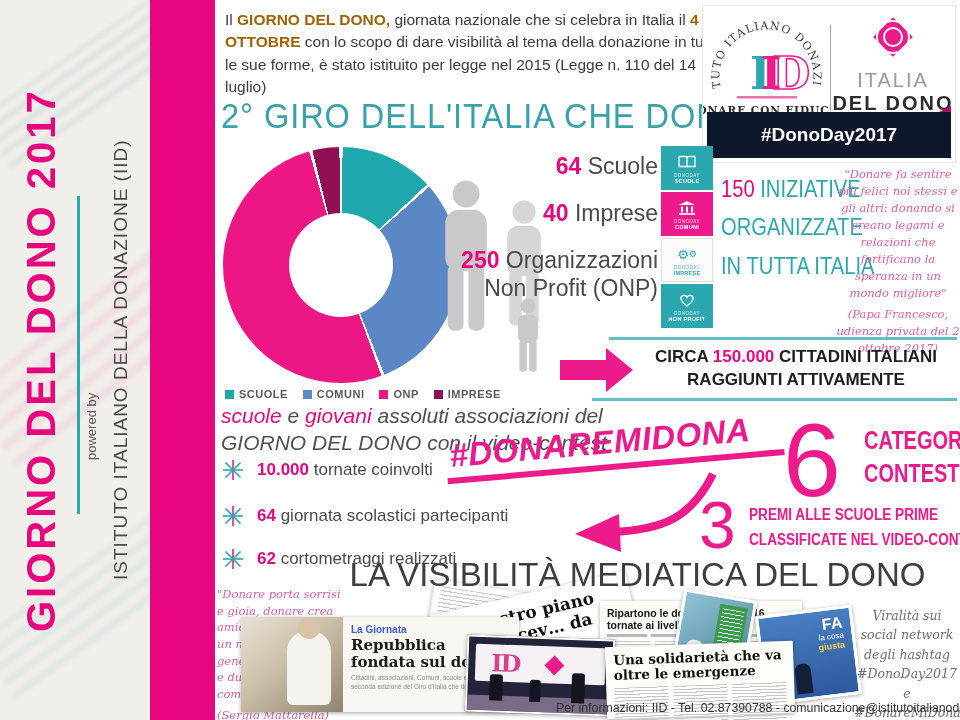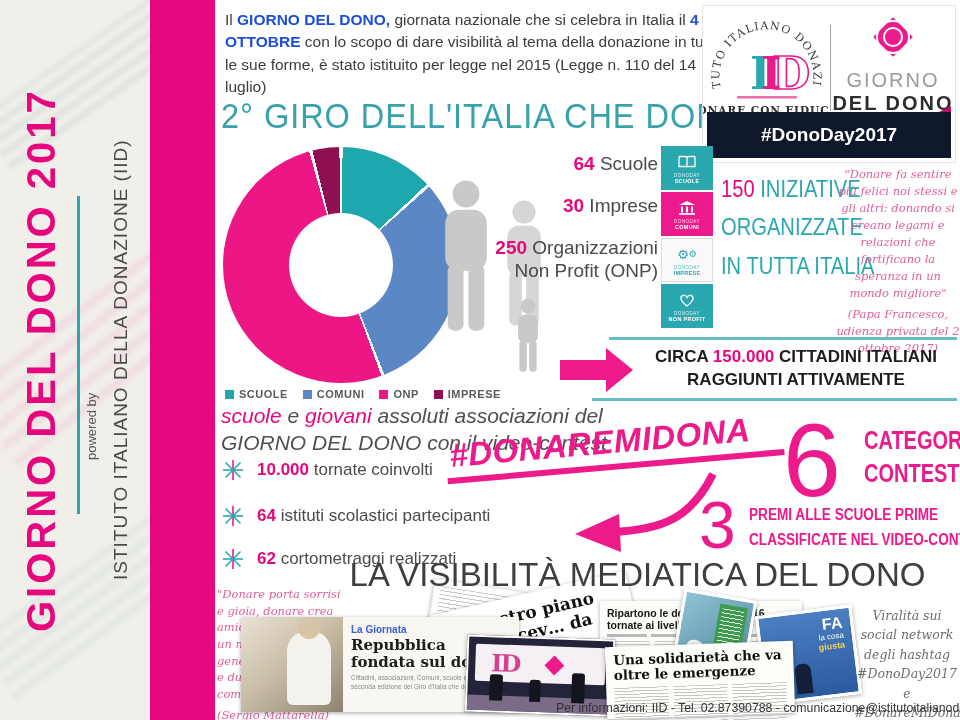--- a/index.html
+++ b/index.html
@@ -25,21 +25,21 @@
                display:flex; align-items:center; font-size:13px; color:#555; }
   .v-org { position:absolute; left:101px; top:0; width:40px; height:720px;
            writing-mode:vertical-rl; transform:rotate(180deg);
            display:flex; align-items:center; justify-content:center;
            font-size:19px; letter-spacing:1px; color:#4a4a4a; }
   .stripe { position:absolute; left:150px; top:0; width:65px; height:720px; background:#e6077e; }
 
   
   .content { position:absolute; left:215px; top:0; right:0; bottom:0; background:#fff; }
   .intro { position:absolute; left:10px; top:9px; width:496px; font-size:15.5px; line-height:1.45; color:#3c3c3c; }
-  .intro b { font-weight:700; color:#1d4ed8; }
+  .intro b { font-weight:700; color:#a16207; }
   .main-title { position:absolute; left:6px; top:96px; font-size:35px; font-weight:400; color:#38a2ac;
                 transform:scaleX(.93); transform-origin:left; white-space:nowrap; letter-spacing:1px; }
 
   
   .logo-card { position:absolute; left:487px; top:5px; width:254px; height:158px; background:#fff;
                border:1px solid #e6e6e6; }
   .logo-top { display:flex; height:123px; }
   .iid-logo { width:127px; position:relative; }
   .logo-div { width:1px; height:86px; background:#9fa6ad; align-self:center; }
   .gdd-logo { flex:1; text-align:center; padding-top:5px; }
@@ -54,21 +54,21 @@
   .donut { position:absolute; left:8px; top:147px; width:236px; height:236px; border-radius:50%; }
   .donut-hole { position:absolute; left:74px; top:213px; width:104px; height:104px; border-radius:50%; background:#fff; }
   .legend { position:absolute; left:10px; top:388px; display:flex; gap:15px; }
   .legend-item { display:flex; align-items:center; gap:5px; font-size:11px; font-weight:700;
                  color:#57595b; letter-spacing:.5px; }
   .legend-swatch { width:9px; height:9px; }
 
   
   .family { position:absolute; left:217px; top:146px; }
   .stats { position:absolute; left:228px; top:152px; width:215px; text-align:right; }
-  .stat { font-size:19px; color:#4a4a4a; margin-bottom:18px; line-height:1.25; }
+  .stat { font-size:23px; color:#4a4a4a; margin-bottom:18px; line-height:1.25; }
   .stat .num { color:#e6077e; font-weight:700; }
 
   
   .badges { position:absolute; left:446px; top:146px; width:52px; }
   .badge { width:52px; height:44px; margin-bottom:2px; display:flex; flex-direction:column;
            align-items:center; justify-content:center; color:#fff; }
   .badge.teal { background:#2ba7b0; }
   .badge.pink { background:#ed1a8b; }
   .badge.white { background:#fafafa; border:1px solid #dcdcdc; color:#2ba7b0; }
   .badge .bi { height:20px; display:flex; align-items:center; justify-content:center; }
@@ -223,21 +223,21 @@
         <div class="logo-div"></div>
         <div class="gdd-logo">
           <svg width="52" height="52" viewBox="0 0 52 52">
             <rect x="12" y="12" width="28" height="28" transform="rotate(45 26 26)" fill="#ed1a8b"></rect>
             <circle cx="26" cy="26" r="9" fill="none" stroke="#fff" stroke-width="2"></circle>
             <path d="M26 10 A 16 16 0 0 1 42 26" fill="none" stroke="#fff" stroke-width="2"></path>
             <path d="M42 26 A 16 16 0 0 1 26 42" fill="none" stroke="#fff" stroke-width="2"></path>
             <path d="M26 42 A 16 16 0 0 1 10 26" fill="none" stroke="#fff" stroke-width="2"></path>
             <path d="M10 26 A 16 16 0 0 1 26 10" fill="none" stroke="#fff" stroke-width="2"></path>
           </svg>
-          <div class="gdd-line1">GIORNO</div>
+          <div class="gdd-line1">ITALIA</div>
           <div class="gdd-line2">DEL DONO</div>
         </div>
       </div>
       <div class="banner">
         <span>#DonoDay2017</span>
         <div class="banner-fold"></div>
       </div>
     </section>
 
     <div class="donut" style="background: conic-gradient(rgb(255, 255, 255) 0deg, rgb(255, 255, 255) 0.8deg, rgb(30, 167, 173) 0.8deg, rgb(30, 167, 173) 46.8deg, rgb(255, 255, 255) 46.8deg, rgb(255, 255, 255) 48.4deg, rgb(91, 135, 197) 48.4deg, rgb(91, 135, 197) 158.37deg, rgb(255, 255, 255) 158.37deg, rgb(255, 255, 255) 159.97deg, rgb(236, 23, 132) 159.97deg, rgb(236, 23, 132) 344.32deg, rgb(255, 255, 255) 344.32deg, rgb(255, 255, 255) 345.92deg, rgb(142, 16, 83) 345.92deg, rgb(142, 16, 83) 359.2deg, rgb(255, 255, 255) 359.2deg, rgb(255, 255, 255) 360deg);"></div>
@@ -277,21 +277,21 @@
       <g fill="#c9c9c9" transform="translate(96,160) scale(0.62)">
         <circle cx="0" cy="0" r="12"></circle>
           <rect x="-16" y="14" width="32" height="46" rx="11"></rect>
         <rect x="-14" y="56" width="12" height="50" rx="5"></rect>
           <rect x="2" y="56" width="12" height="50" rx="5"></rect>
       </g>
     </svg>
 
     <div class="stats">
       <div class="stat"><span class="num">64</span><span> Scuole</span></div>
-      <div class="stat"><span class="num">30</span><span> Imprese</span></div>
+      <div class="stat"><span class="num">40</span><span> Imprese</span></div>
       <div class="stat"><span class="num">250</span><span> Organizzazioni</span><br><span>Non Profit (ONP)</span></div>
     </div>
 
     <div class="badges">
       <div class="badge teal">
         <div class="bi">
           <svg width="20" height="14" viewBox="0 0 20 14">
               <path d="M2 1.5 h6.5 a1.5 1.5 0 0 1 1.5 1.5 v9.5 M18 1.5 h-6.5 a1.5 1.5 0 0 0 -1.5 1.5 v9.5 M2 1.5 v10 h8 M18 1.5 v10 h-8" fill="none" stroke="#fff" stroke-width="1.3"></path>
             </svg>
         </div>
@@ -366,21 +366,21 @@
       </svg>
       <span><span class="num">10.000</span><span> tornate coinvolti</span></span>
     </div>
     <div class="bullet b-row2">
       <svg width="24" height="24" viewBox="0 0 24 24">
         <line x1="2" y1="12" x2="22" y2="12" stroke="#2ba7b0" stroke-width="1.6"></line>
         <line x1="12" y1="2" x2="12" y2="22" stroke="#ed1a8b" stroke-width="1.6"></line>
         <line x1="4.5" y1="4.5" x2="19.5" y2="19.5" stroke="#2ba7b0" stroke-width="1.6"></line>
         <line x1="19.5" y1="4.5" x2="4.5" y2="19.5" stroke="#2ba7b0" stroke-width="1.6"></line>
       </svg>
-      <span><span class="num">64</span><span> istituti scolastici partecipanti</span></span>
+      <span><span class="num">64</span><span> giornata scolastici partecipanti</span></span>
     </div>
     <div class="bullet b-row3">
       <svg width="24" height="24" viewBox="0 0 24 24">
         <line x1="2" y1="12" x2="22" y2="12" stroke="#2ba7b0" stroke-width="1.6"></line>
         <line x1="12" y1="2" x2="12" y2="22" stroke="#ed1a8b" stroke-width="1.6"></line>
         <line x1="4.5" y1="4.5" x2="19.5" y2="19.5" stroke="#2ba7b0" stroke-width="1.6"></line>
         <line x1="19.5" y1="4.5" x2="4.5" y2="19.5" stroke="#2ba7b0" stroke-width="1.6"></line>
       </svg>
       <span><span class="num">62</span><span> cortometraggi realizzati</span></span>
     </div>

